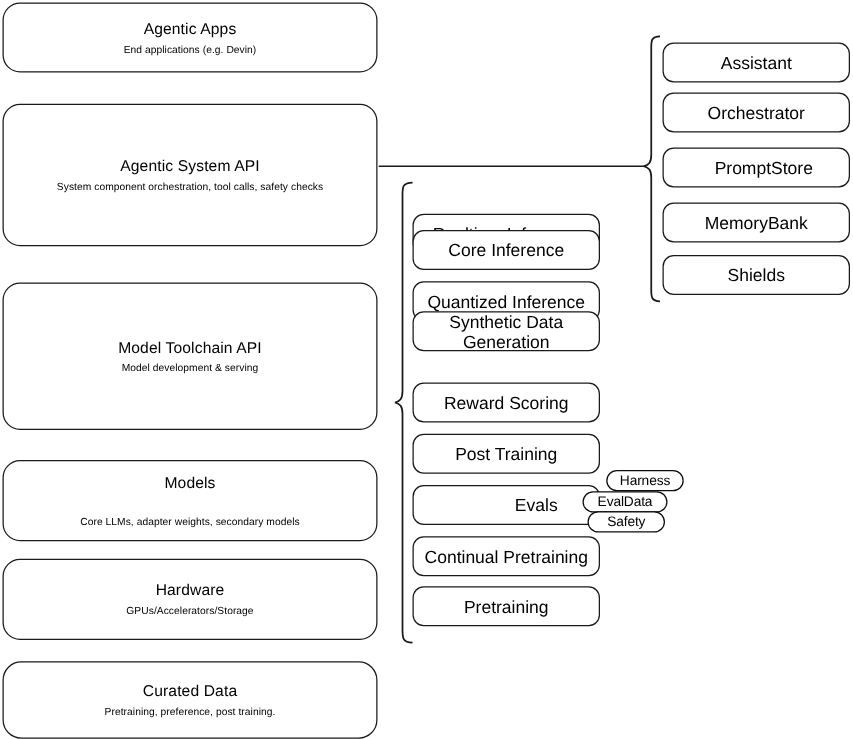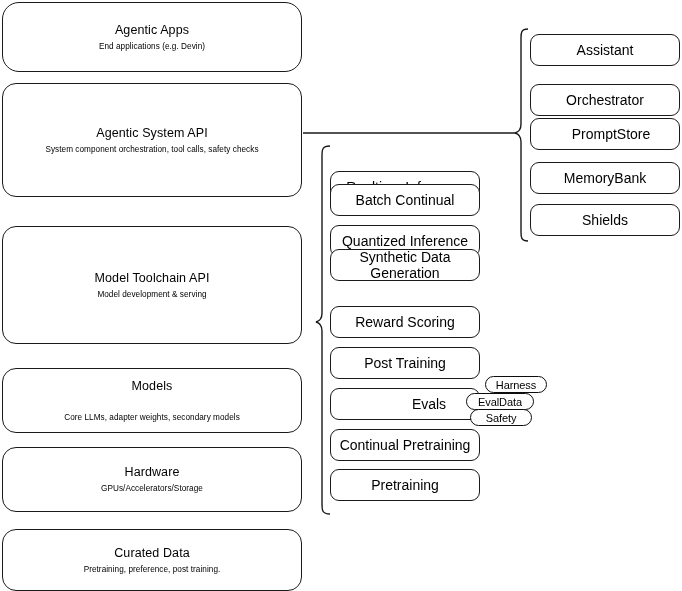--- a/index.html
+++ b/index.html
@@ -111,21 +111,21 @@
 
     <path d="M330,146
              C322,146 322,150 322,156
              L322,313
              C322,319 320,321 316,322
              C320,323 322,325 322,331
              L322,504
              C322,510 322,514 330,514" fill="none" stroke="#1a1a1a" stroke-width="1.4"></path>
   </svg>
 
-  <div class="box layer-box" style="top:2px; height:70px;border-radius:17px;">
+  <div class="box layer-box" style="top:2px; height:56px;">
     <div class="layer-title">Agentic Apps</div>
     <div class="layer-sub">End applications (e.g. Devin)</div>
   </div>
 
   <div class="box layer-box" style="top:83px; height:114px;">
     <div class="layer-title">Agentic System API</div>
     <div class="layer-sub">System component orchestration, tool calls, safety checks</div>
   </div>
 
   <div class="box layer-box" style="top:226px; height:118px;">
@@ -136,31 +136,31 @@
   <div class="box layer-box" style="top:368px; height:65px;gap:15px;">
     <div class="layer-title">Models</div>
     <div class="layer-sub">Core LLMs, adapter weights, secondary models</div>
   </div>
 
   <div class="box layer-box" style="top:447px; height:65px;">
     <div class="layer-title">Hardware</div>
     <div class="layer-sub">GPUs/Accelerators/Storage</div>
   </div>
 
-  <div class="box layer-box" style="top:529px; height:62px;">
+  <div class="box layer-box" style="top:529px; height:62px;border-radius:15px;">
     <div class="layer-title">Curated Data</div>
     <div class="layer-sub">Pretraining, preference, post training.</div>
   </div>
 
   <div class="box item-box mid-box" style="top:143px;margin-top:28px;">
       <span>Realtime Inference</span>
     </div>
 
   <div class="box item-box mid-box" style="top:184px;">
-      <span>Batch Continual</span>
+      <span>Core Inference</span>
     </div>
 
   <div class="box item-box mid-box" style="top:225px;">
       <span>Quantized Inference</span>
     </div>
 
   <div class="box item-box mid-box" style="top:249px;">
       <span>Synthetic Data Generation</span>
     </div>
 
@@ -191,21 +191,21 @@
     <span>EvalData</span>
   </div>
   <div class="badge" style="left:470px; top:409px; width:62px;">
     <span>Safety</span>
   </div>
 
   <div class="box item-box right-box" style="top:34px;">
       <span>Assistant</span>
     </div>
 
-  <div class="box item-box right-box" style="top:84px;">
+  <div class="box item-box right-box" style="top:74px;">
       <span>Orchestrator</span>
     </div>
 
   <div class="box item-box right-box" style="top:118px;padding-left:12px;">
       <span>PromptStore</span>
     </div>
 
   <div class="box item-box right-box" style="top:162px;">
       <span>MemoryBank</span>
     </div>

